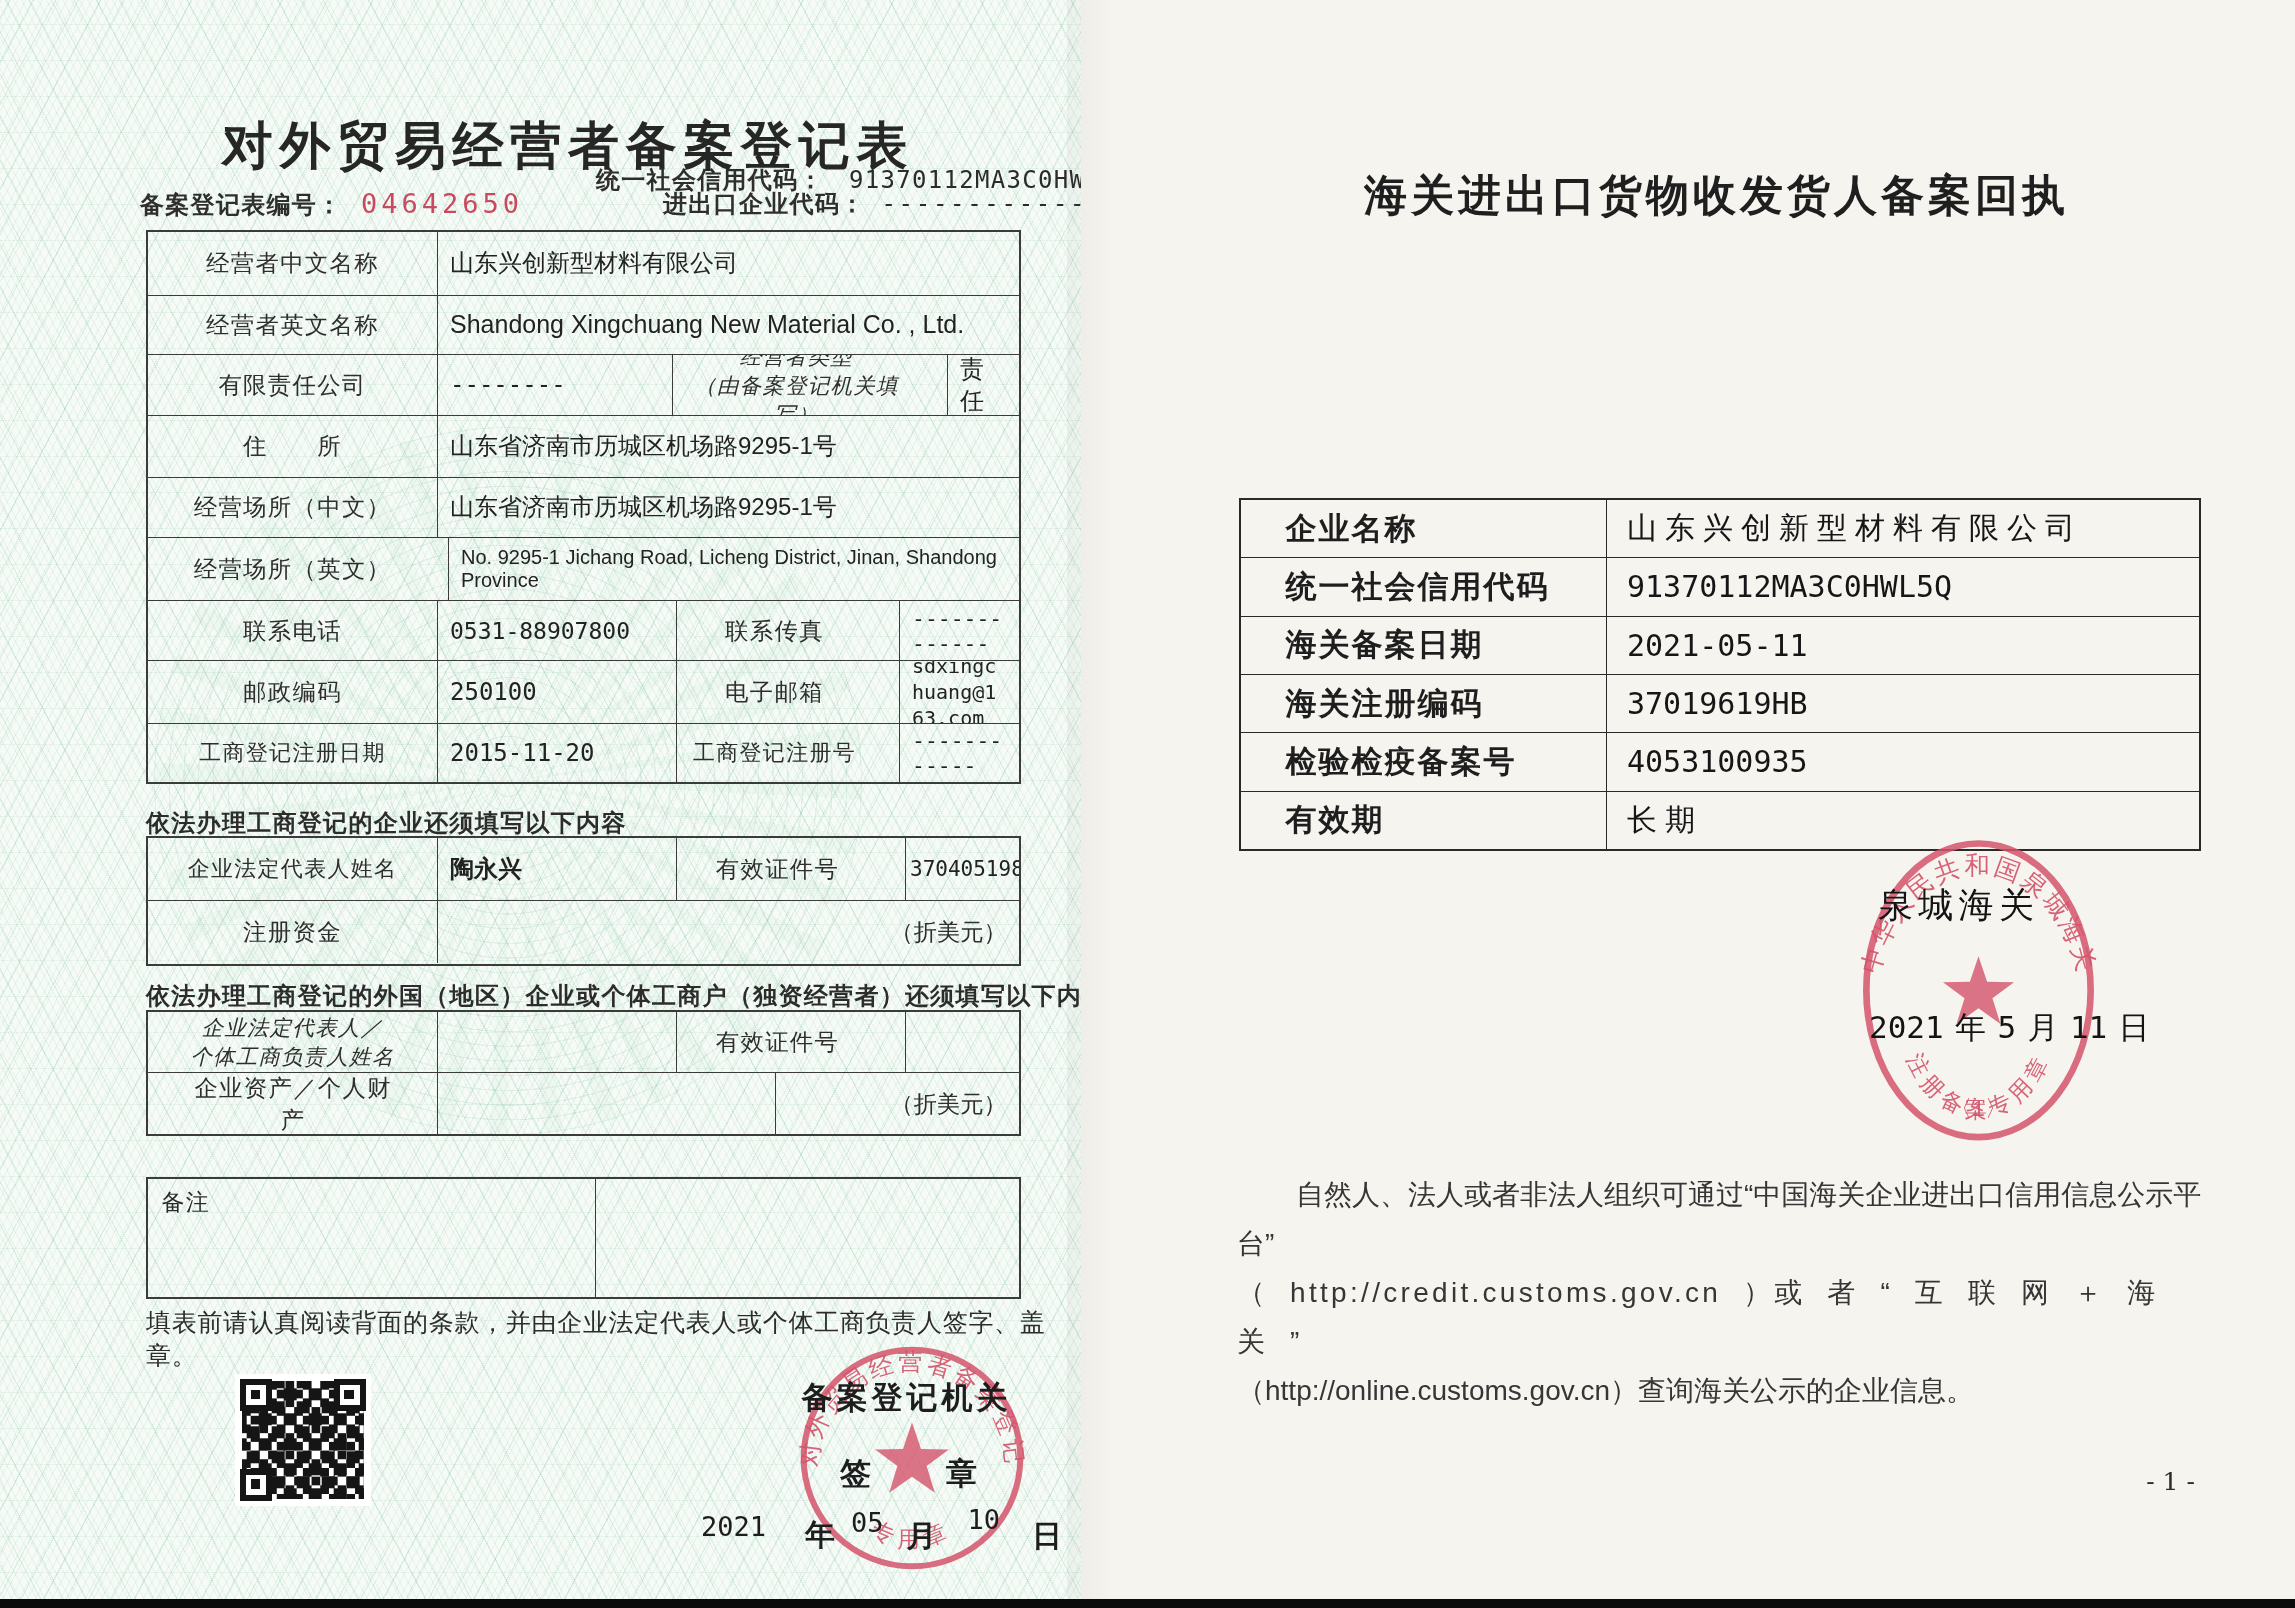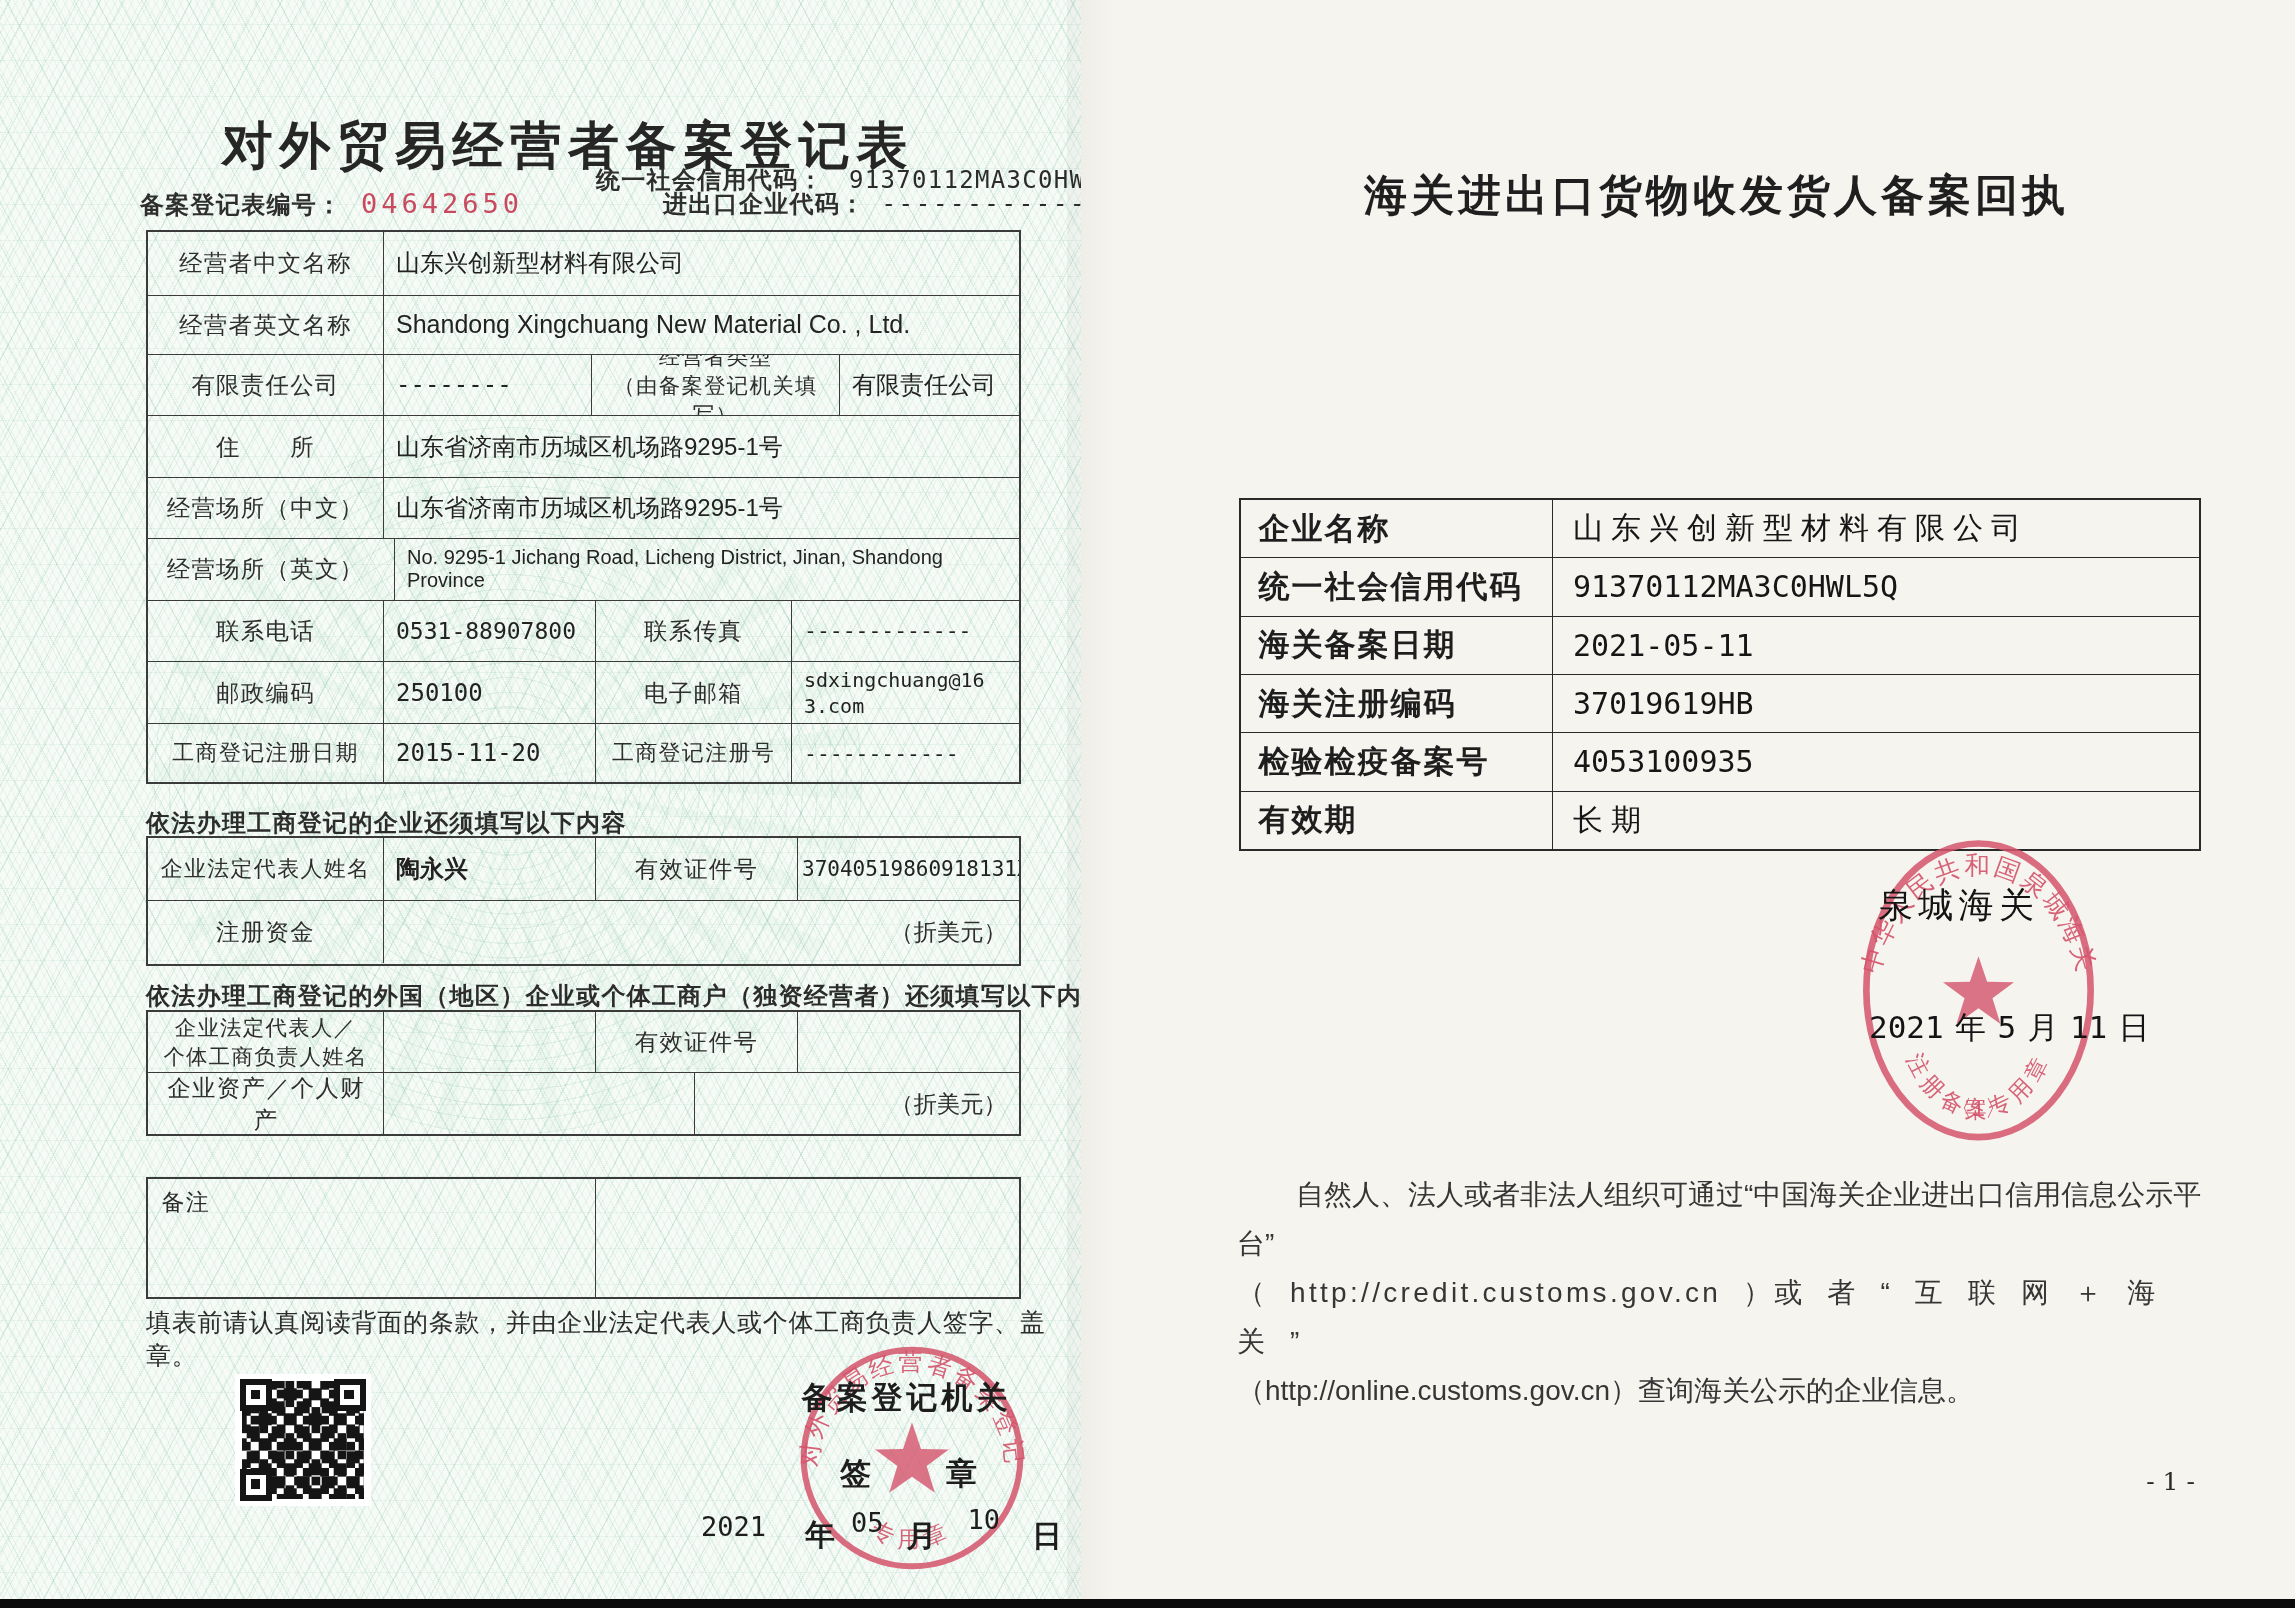--- a/index.html
+++ b/index.html
@@ -27,25 +27,25 @@
   .hdr-line{position:absolute;white-space:nowrap;font-size:24px;}
   .hdr-lbl{font-weight:600;color:#2e2e2e;letter-spacing:1.3px;}
   .mono{font-family:"DejaVu Sans Mono",monospace;}
   .sans{font-family:"Liberation Sans",sans-serif;}
   .red{color:#c84a5f;}
 
   .t{position:absolute;border:2px solid #3b3b3b;display:flex;flex-direction:column;box-sizing:border-box;}
   .tr{display:flex;border-top:1.3px solid #3b3b3b;box-sizing:border-box;}
   .tr:first-child{border-top:none;}
   .td{border-left:1.3px solid #3b3b3b;box-sizing:border-box;display:flex;align-items:center;
-      padding:0 12px;font-size:23.4px;color:#2e2e2e;overflow:hidden;}
+      padding:0 12px;font-size:23.4px;color:#2e2e2e;overflow:hidden;margin-left:27px;}
   .td:first-child{border-left:none;}
   .td.lab{justify-content:center;text-align:center;letter-spacing:1.3px;}
   .td.val{justify-content:flex-start;font-size:24px;color:#222;}
-  .td.pre{white-space:pre-line;}
+  .td.pre{white-space:pre-line;font-style:italic;}
   .td.note{justify-content:flex-end;}
   .w-lab{width:235px;flex:0 0 auto;}
   .grow{flex:1 1 auto;}
 
   .sec-head{position:absolute;font-size:24px;font-weight:600;letter-spacing:1.3px;color:#2c2c2c;white-space:nowrap;}
 
   .remark-box{position:absolute;left:146px;top:1177px;width:875px;height:122px;
     border:2px solid #3b3b3b;box-sizing:border-box;}
   .remark-div{position:absolute;left:447px;top:0;width:0;height:100%;border-left:1.3px solid #3b3b3b;}
   .remark-lbl{position:absolute;left:13.4px;top:8px;font-size:23px;letter-spacing:1.3px;}

